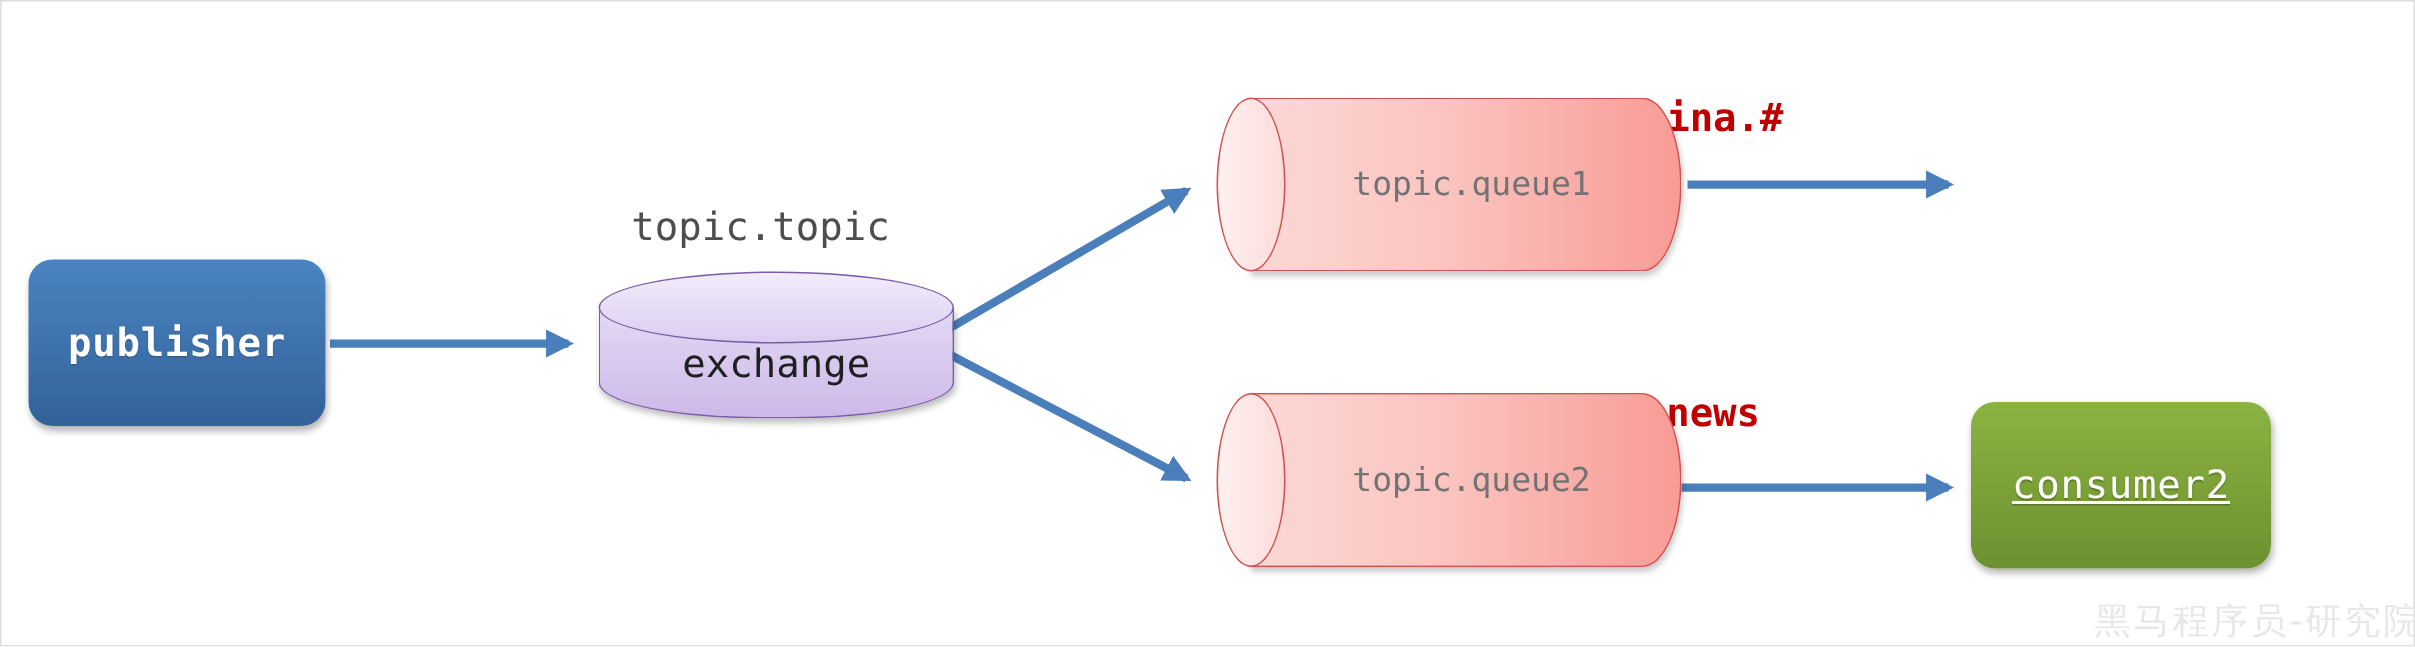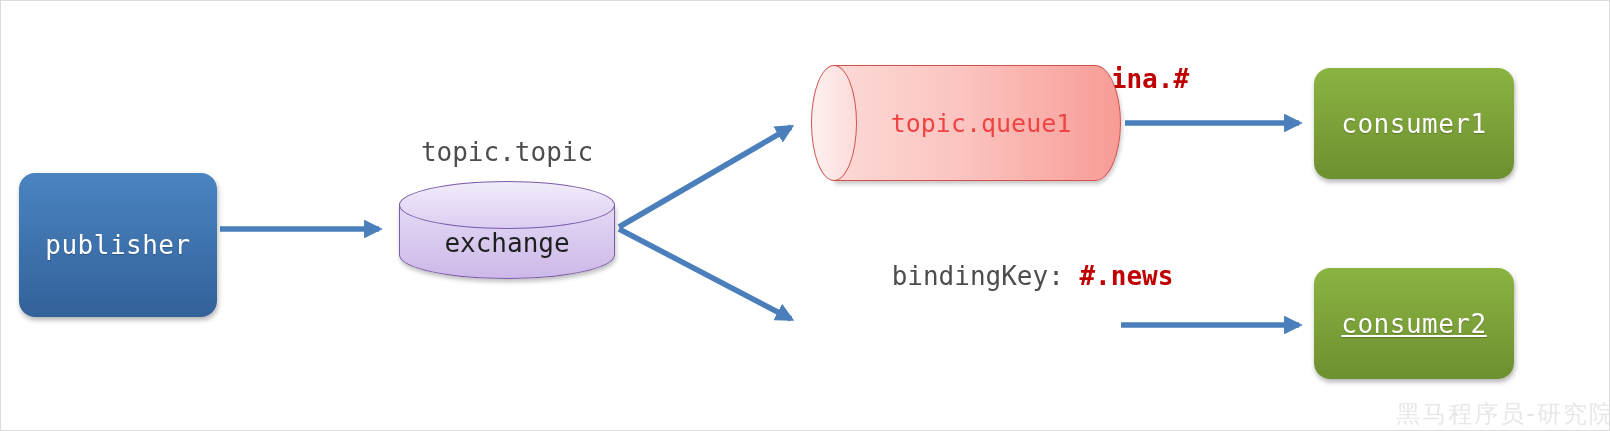--- a/index.html
+++ b/index.html
@@ -18,32 +18,33 @@
     position:absolute;
     display:flex; align-items:center; justify-content:center;
     border-radius:16px;
     color:#ffffff;
     font-size:26px;
     letter-spacing:0.5px;
     box-shadow:1px 3px 5px rgba(0,0,0,0.30);
     text-shadow:0 1px 1px rgba(0,0,0,0.25);
   }
   .publisher {
-    left:18px; top:172px; width:198px; height:144px;
+    left:18px; top:172px; width:198px; height:111px;
     background:linear-gradient(180deg,#4a84c1 0%,#336199 100%);
+    font-weight:bold;
   }
   .consumer {
     background:linear-gradient(180deg,#8bb342 0%,#6d9030 100%);
     width:200px; height:111px;
   }
   .consumer1 { left:1313px; top:67px; }
   .consumer2 { left:1313px; top:267px;text-decoration:underline; }
 
   
-  .vcyl { position:absolute; left:398px; top:180px; width:216px; height:98px; }
+  .vcyl { position:absolute; left:398px; top:180px; width:237px; height:98px; }
   .vcyl .body {
     position:absolute; left:0; top:24px; width:100%; height:74px;
     box-sizing:border-box;
     background:linear-gradient(180deg,#e3d9f5 0%,#cdb9e8 100%);
     border:1.6px solid #7a5ca8; border-top:none;
     border-radius:0 0 108px 108px / 0 0 24px 24px;
     box-shadow:1px 3px 4px rgba(0,0,0,0.25);
   }
   .vcyl .lid {
     position:absolute; left:0; top:0; width:100%; height:48px;
@@ -78,21 +79,21 @@
     position:absolute; left:0; top:0; width:46px; height:100%;
     box-sizing:border-box;
     background:linear-gradient(90deg,#fdf0ef 0%,#fcdcda 100%);
     border:1.6px solid #d1514f;
     border-radius:50%;
     z-index:2;
   }
   .hcyl .hcyl-label {
     position:absolute; left:30px; top:0; right:0; bottom:0;
     display:flex; align-items:center; justify-content:center;
-    font-size:25px; color:#ef4444; z-index:3;
+    font-size:22px; color:#737373; z-index:3;
   }
 
   
   .binding-label {
     position:absolute; font-size:26px; color:#4d4d4d; white-space:pre;
   }
   .binding-label .key { color:#c00000; font-weight:bold; }
   .binding1 { left:828px; top:33px; }
   .binding2 { left:828px; top:230px; }
 
@@ -144,23 +145,25 @@
   <div class="hcyl queue1">
     <div class="hbody"></div>
     <div class="hcap"></div>
     <div class="hcyl-label">topic.queue1</div>
   </div>
 
   <div class="binding-label binding2">
     <span>bindingKey: </span><span class="key">#.news</span>
   </div>
 
+  <div class="hcyl queue2">
+    <div class="hbody"></div>
+    <div class="hcap"></div>
+    <div class="hcyl-label">topic.queue2</div>
+  </div>
 
-  <div class="node-box consumer consumer1">
-    <span>consumer1</span>
-  </div>
   <div class="node-box consumer consumer2">
     <span>consumer2</span>
   </div>
 
   <div class="watermark">黑马程序员-研究院</div>
 
 </div>
 
 </body></html>

